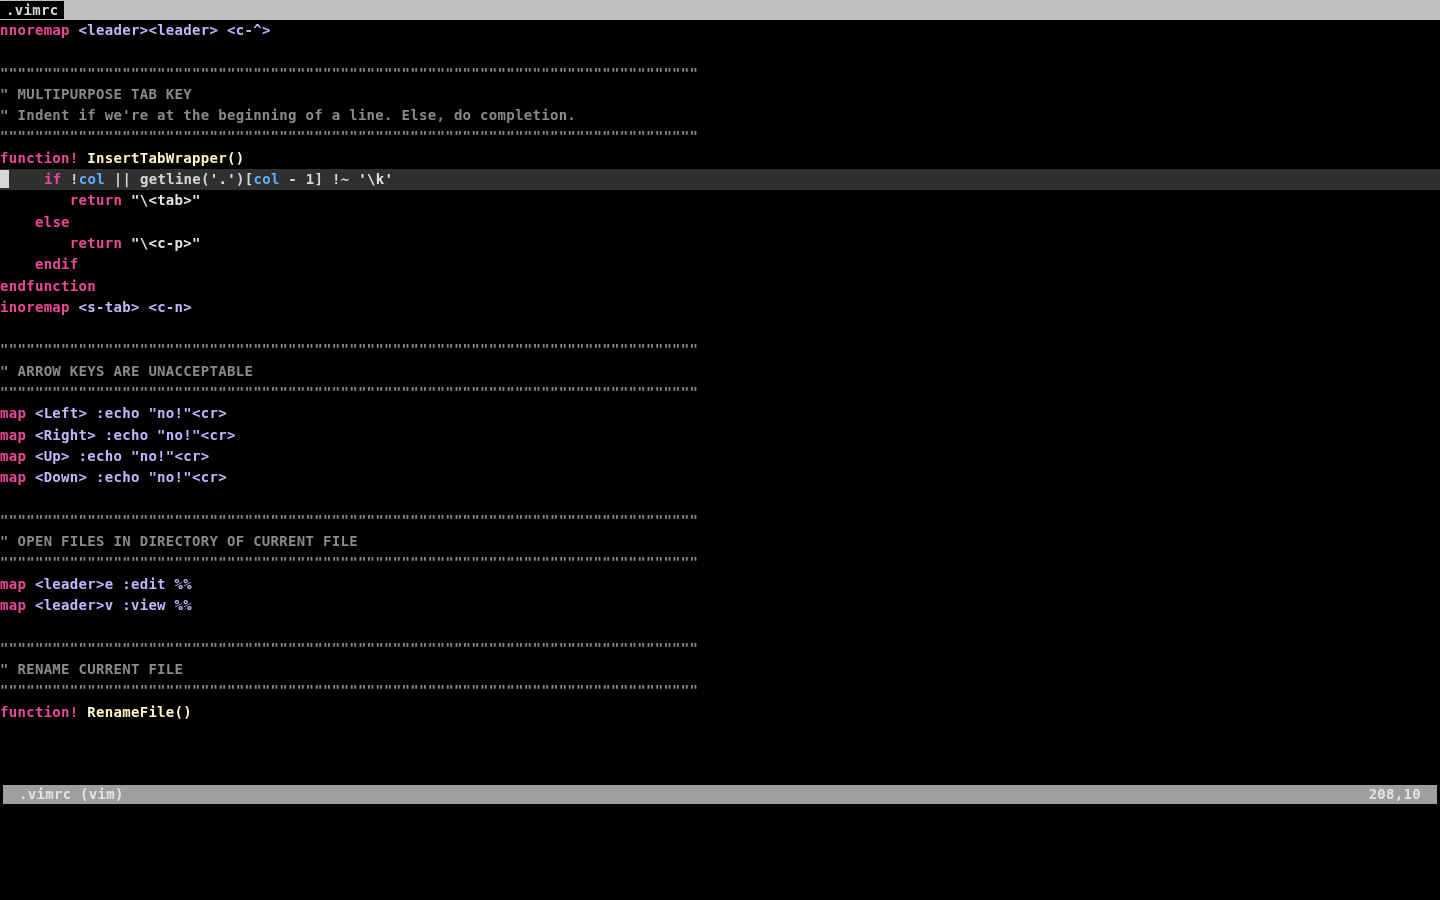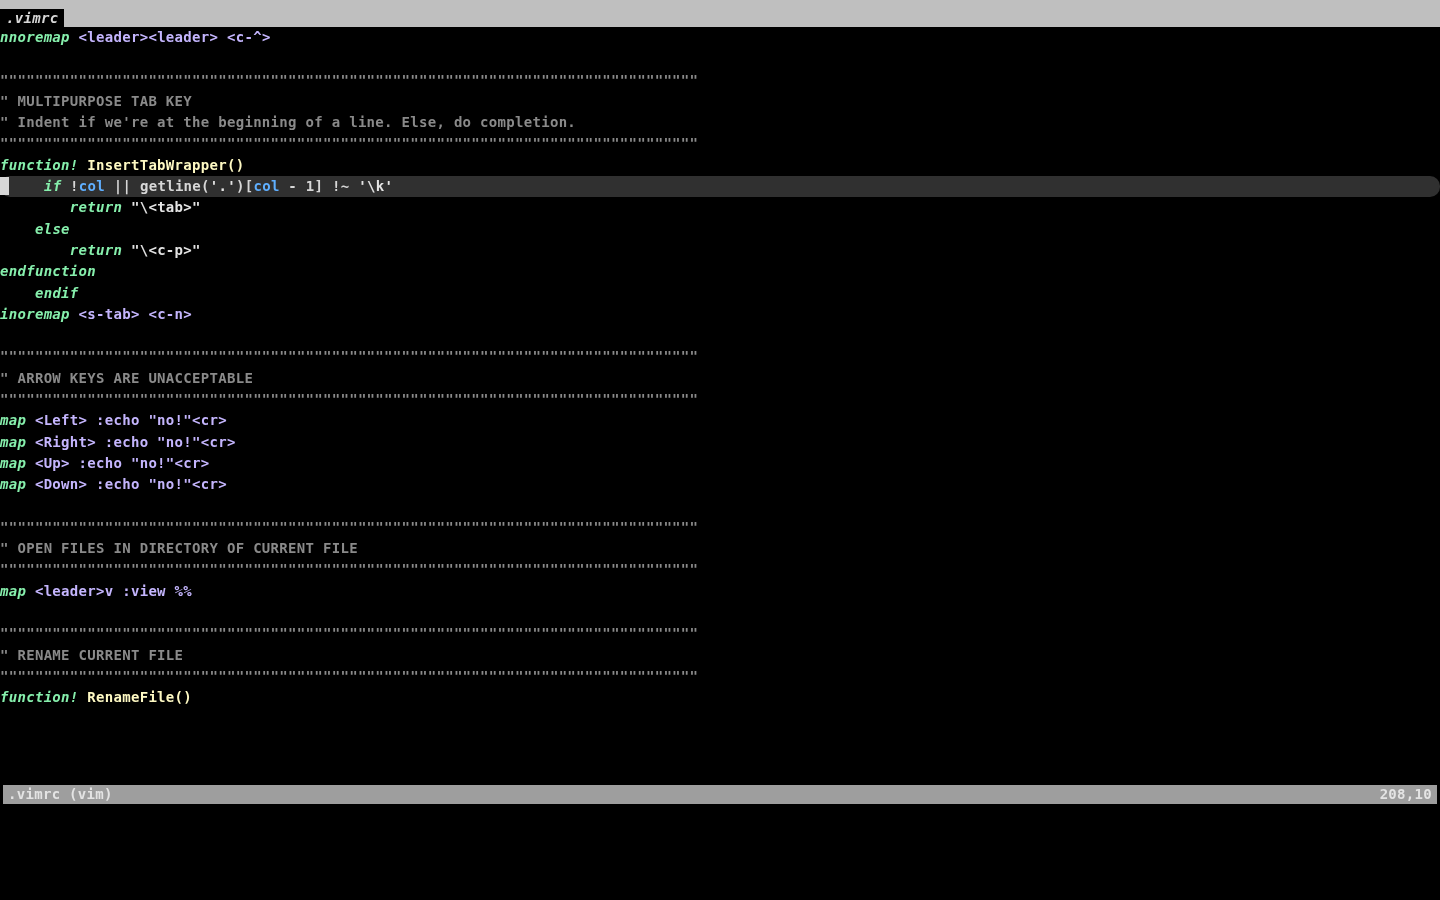--- a/index.html
+++ b/index.html
@@ -8,69 +8,67 @@
     font-family: "Menlo", "Consolas", "DejaVu Sans Mono", monospace;
     font-size: 14px;
     line-height: 21.3px;
     width: 1440px;
     height: 900px;
     overflow: hidden;
     font-weight: bold;
     letter-spacing: 0.3px;
   }
   .tabbar {
-    height: 27px;
+    height: 20px;
     background: #bfbfbf;
     display: flex;
-    align-items: flex-end;
-    font-style: italic;
+    align-items: center;
   }
   .tabbar .tab {
     background: #000;
     color: #d7d7d7;
     padding: 0 6px;
     height: 18px;
     line-height: 18px;
   }
   .buffer {
     position: relative;
   }
   .line { white-space: pre; color: #d7d7d7; }
   .cursorline {
     background: #303030;
-    border-radius: 10px;
   }
   .cursorblock {
     display: inline-block;
     width: 9px;
     height: 18px;
     background: #d7d7d7;
     vertical-align: middle;
     margin-top:-2px;
   }
   
-  .kw   { color: #86efac; font-style: italic; }
+  .kw   { color: #ec4899; }
   .str  { color: #e4e4e4; }
   .brk  { color: #c4b5fd; }   
   .cmt  { color: #8a8a8a; }
   .op   { color: #d7d7d7; }
   .fn   { color: #fef9c3; }
   .lit  { color: #5fafff; }   
   .statusbar {
     position: absolute;
     top: 785px;
     left: 3px;
     right: 3px;
     height: 19px;
     background: #9e9e9e;
     color: #d7d7d7;
     display: flex;
     align-items: center;
     justify-content: space-between;
-    padding: 0 5px;
+    padding: 0 16px;
   }
   .statusbar .lft { color: #e4e4e4; }
   .statusbar .rgt { color: #e4e4e4; }
 </style>
 </head>
 <body>
 
 <div class="tabbar">
   <div class="tab">.vimrc</div>
 </div>
@@ -80,35 +78,36 @@
   <div class="line">&nbsp;</div>
   <div class="line cmt">""""""""""""""""""""""""""""""""""""""""""""""""""""""""""""""""""""""""""""""""</div>
   <div class="line cmt">" MULTIPURPOSE TAB KEY</div>
   <div class="line cmt">" Indent if we're at the beginning of a line. Else, do completion.</div>
   <div class="line cmt">""""""""""""""""""""""""""""""""""""""""""""""""""""""""""""""""""""""""""""""""</div>
   <div class="line"><span class="kw">function!</span><span class="fn"> InsertTabWrapper()</span></div>
   <div class="line cursorline"><span class="cursorblock"></span><span style="padding-left:0px">    </span><span class="kw">if</span><span> !</span><span class="lit">col</span><span> || getline(</span><span class="str">'.'</span><span>)[</span><span class="lit">col</span><span> - </span><span>1</span><span>] !~ </span><span class="str">'\k'</span></div>
   <div class="line"><span>        </span><span class="kw">return</span><span class="str"> "\&lt;tab&gt;"</span></div>
   <div class="line"><span>    </span><span class="kw">else</span></div>
   <div class="line"><span>        </span><span class="kw">return</span><span class="str"> "\&lt;c-p&gt;"</span></div>
+  <div class="line"><span>    </span><span class="kw">endif</span></div>
   <div class="line"><span class="kw">endfunction</span></div>
-  <div class="line"><span>    </span><span class="kw">endif</span></div>
   <div class="line"><span class="kw">inoremap</span><span class="brk"> &lt;s-tab&gt; &lt;c-n&gt;</span></div>
   <div class="line">&nbsp;</div>
   <div class="line cmt">""""""""""""""""""""""""""""""""""""""""""""""""""""""""""""""""""""""""""""""""</div>
   <div class="line cmt">" ARROW KEYS ARE UNACCEPTABLE</div>
   <div class="line cmt">""""""""""""""""""""""""""""""""""""""""""""""""""""""""""""""""""""""""""""""""</div>
   <div class="line"><span class="kw">map</span><span class="brk"> &lt;Left&gt; :echo "no!"&lt;cr&gt;</span></div>
   <div class="line"><span class="kw">map</span><span class="brk"> &lt;Right&gt; :echo "no!"&lt;cr&gt;</span></div>
   <div class="line"><span class="kw">map</span><span class="brk"> &lt;Up&gt; :echo "no!"&lt;cr&gt;</span></div>
   <div class="line"><span class="kw">map</span><span class="brk"> &lt;Down&gt; :echo "no!"&lt;cr&gt;</span></div>
   <div class="line">&nbsp;</div>
   <div class="line cmt">""""""""""""""""""""""""""""""""""""""""""""""""""""""""""""""""""""""""""""""""</div>
   <div class="line cmt">" OPEN FILES IN DIRECTORY OF CURRENT FILE</div>
   <div class="line cmt">""""""""""""""""""""""""""""""""""""""""""""""""""""""""""""""""""""""""""""""""</div>
+  <div class="line"><span class="kw">map</span><span class="brk"> &lt;leader&gt;e :edit %%</span></div>
   <div class="line"><span class="kw">map</span><span class="brk"> &lt;leader&gt;v :view %%</span></div>
   <div class="line">&nbsp;</div>
   <div class="line cmt">""""""""""""""""""""""""""""""""""""""""""""""""""""""""""""""""""""""""""""""""</div>
   <div class="line cmt">" RENAME CURRENT FILE</div>
   <div class="line cmt">""""""""""""""""""""""""""""""""""""""""""""""""""""""""""""""""""""""""""""""""</div>
   <div class="line"><span class="kw">function!</span><span class="fn"> RenameFile()</span></div>
 </div>
 
 <div class="statusbar">
   <span class="lft">.vimrc (vim)</span>

